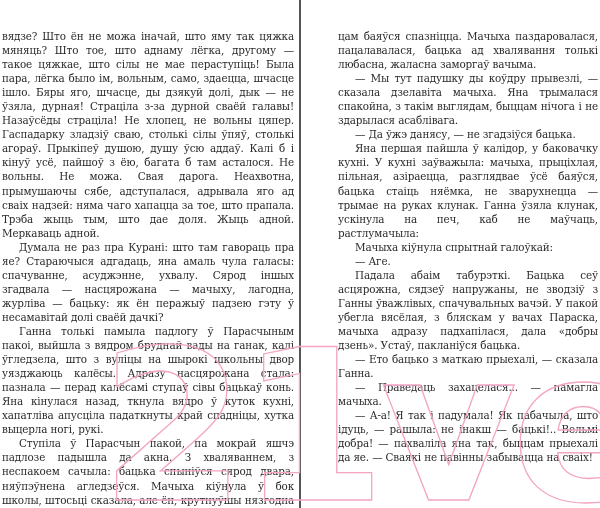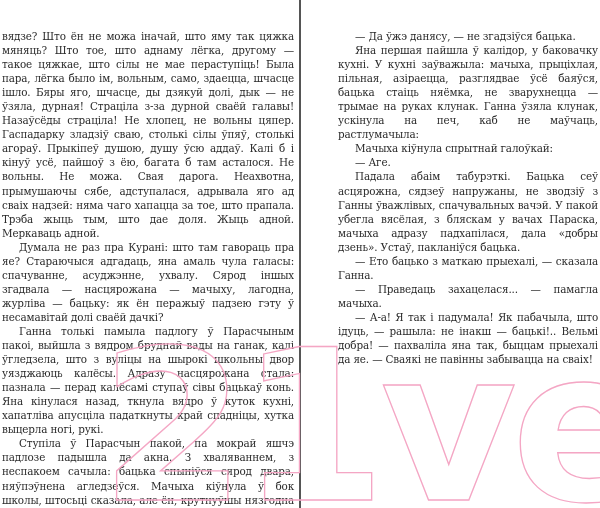--- a/index.html
+++ b/index.html
@@ -59,20 +59,22 @@
       <p class="ind">Ступіла ў Парасчын пакой, па мокрай яшчэ падлозе падышла да акна. З хваляваннем, з неспакоем сачыла: бацька спыніўся сярод двара, няўпэўнена агледзеўся. Мачыха кіўнула ў бок школы, штосьці сказала, але ён, крутнуўшы нязгодна галавою, палез з калёс, стаў намотваць вожкі на ручку. Кінуў каню сена. Мачыха таксама злезла з калёс, навастрылася позіркам на школу. Ганна схамянулася, выйшла на ганак. З ганка ступенька за ступенькай сышла ўніз.</p>
 
     </div>
     <div class="pageno">10</div>
   </div>
 
   <div class="spine"></div>
 
   <div class="page right">
     <div class="text">
+      <p class="noind">цам баяўся спазніцца. Мачыха паздаровалася, пацалавалася, бацька ад хвалявання толькі любасна, жаласна заморгаў вачыма.</p>
+      <p class="ind">— Мы тут падушку ды коўдру прывезлі, — сказала дзелавіта мачыха. Яна трымалася спакойна, з такім выглядам, быццам нічога і не здарылася асаблівага.</p>
       <p class="ind">— Да ўжэ данясу, — не згадзіўся бацька.</p>
       <p class="ind">Яна першая пайшла ў калідор, у баковачку кухні. У кухні заўважыла: мачыха, прыціхлая, пільная, азіраецца, разглядвае ўсё баяўся, бацька стаіць няёмка, не зварухнецца — трымае на руках клунак. Ганна ўзяла клунак, ускінула на печ, каб не маўчаць, растлумачыла:</p>
       <p class="ind">Мачыха кіўнула спрытнай галоўкай:</p>
       <p class="ind">— Аге.</p>
       <p class="ind">Падала абаім табурэткі. Бацька сеў асцярожна, сядзеў напружаны, не зводзіў з Ганны ўважлівых, спачувальных вачэй. У пакой убегла вясёлая, з бляскам у вачах Параска, мачыха адразу падхапілася, дала «добры дзень». Устаў, пакланіўся бацька.</p>
       <p class="ind">— Ето бацько з маткаю прыехалі, — сказала Ганна.</p>
       <p class="ind">— Праведаць захацелася... — памагла мачыха.</p>
       <p class="ind">— А-а! Я так і падумала! Як пабачыла, што ідуць, — рашыла: не інакш — бацькі!.. Вельмі добра! — пахваліла яна так, быццам прыехалі да яе. — Сваякі не павінны забывацца на сваіх!</p>
 
     </div>

